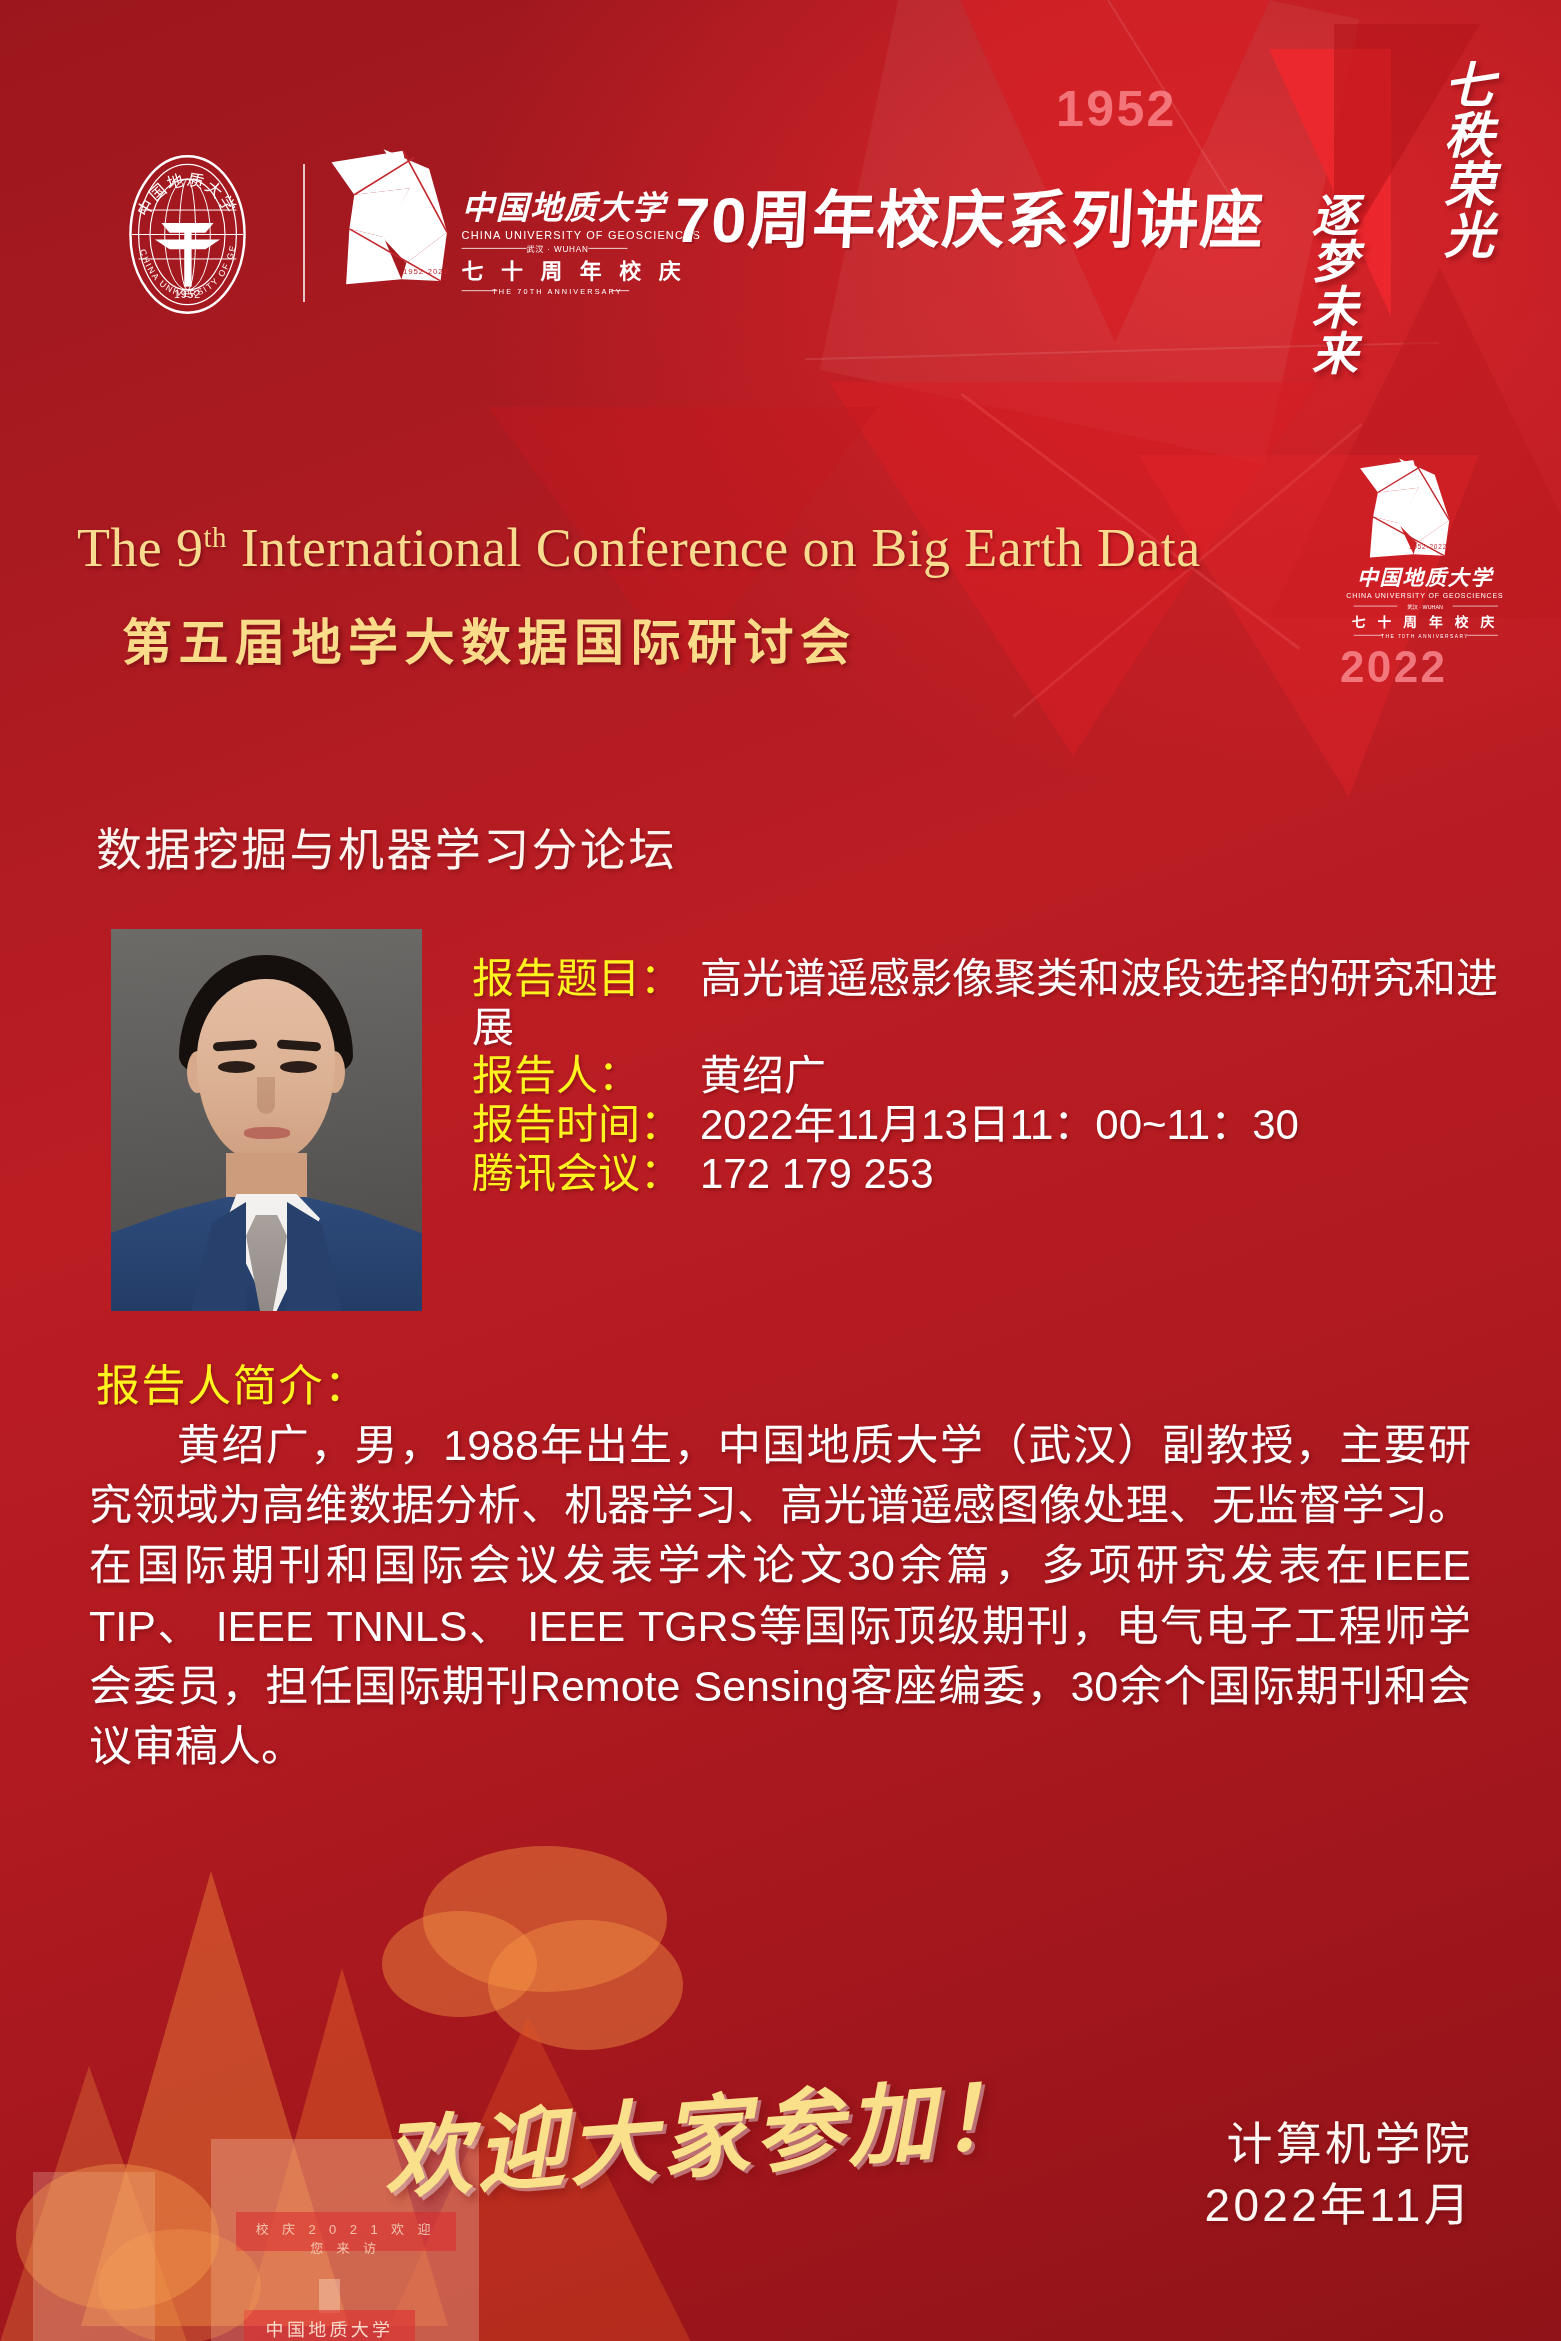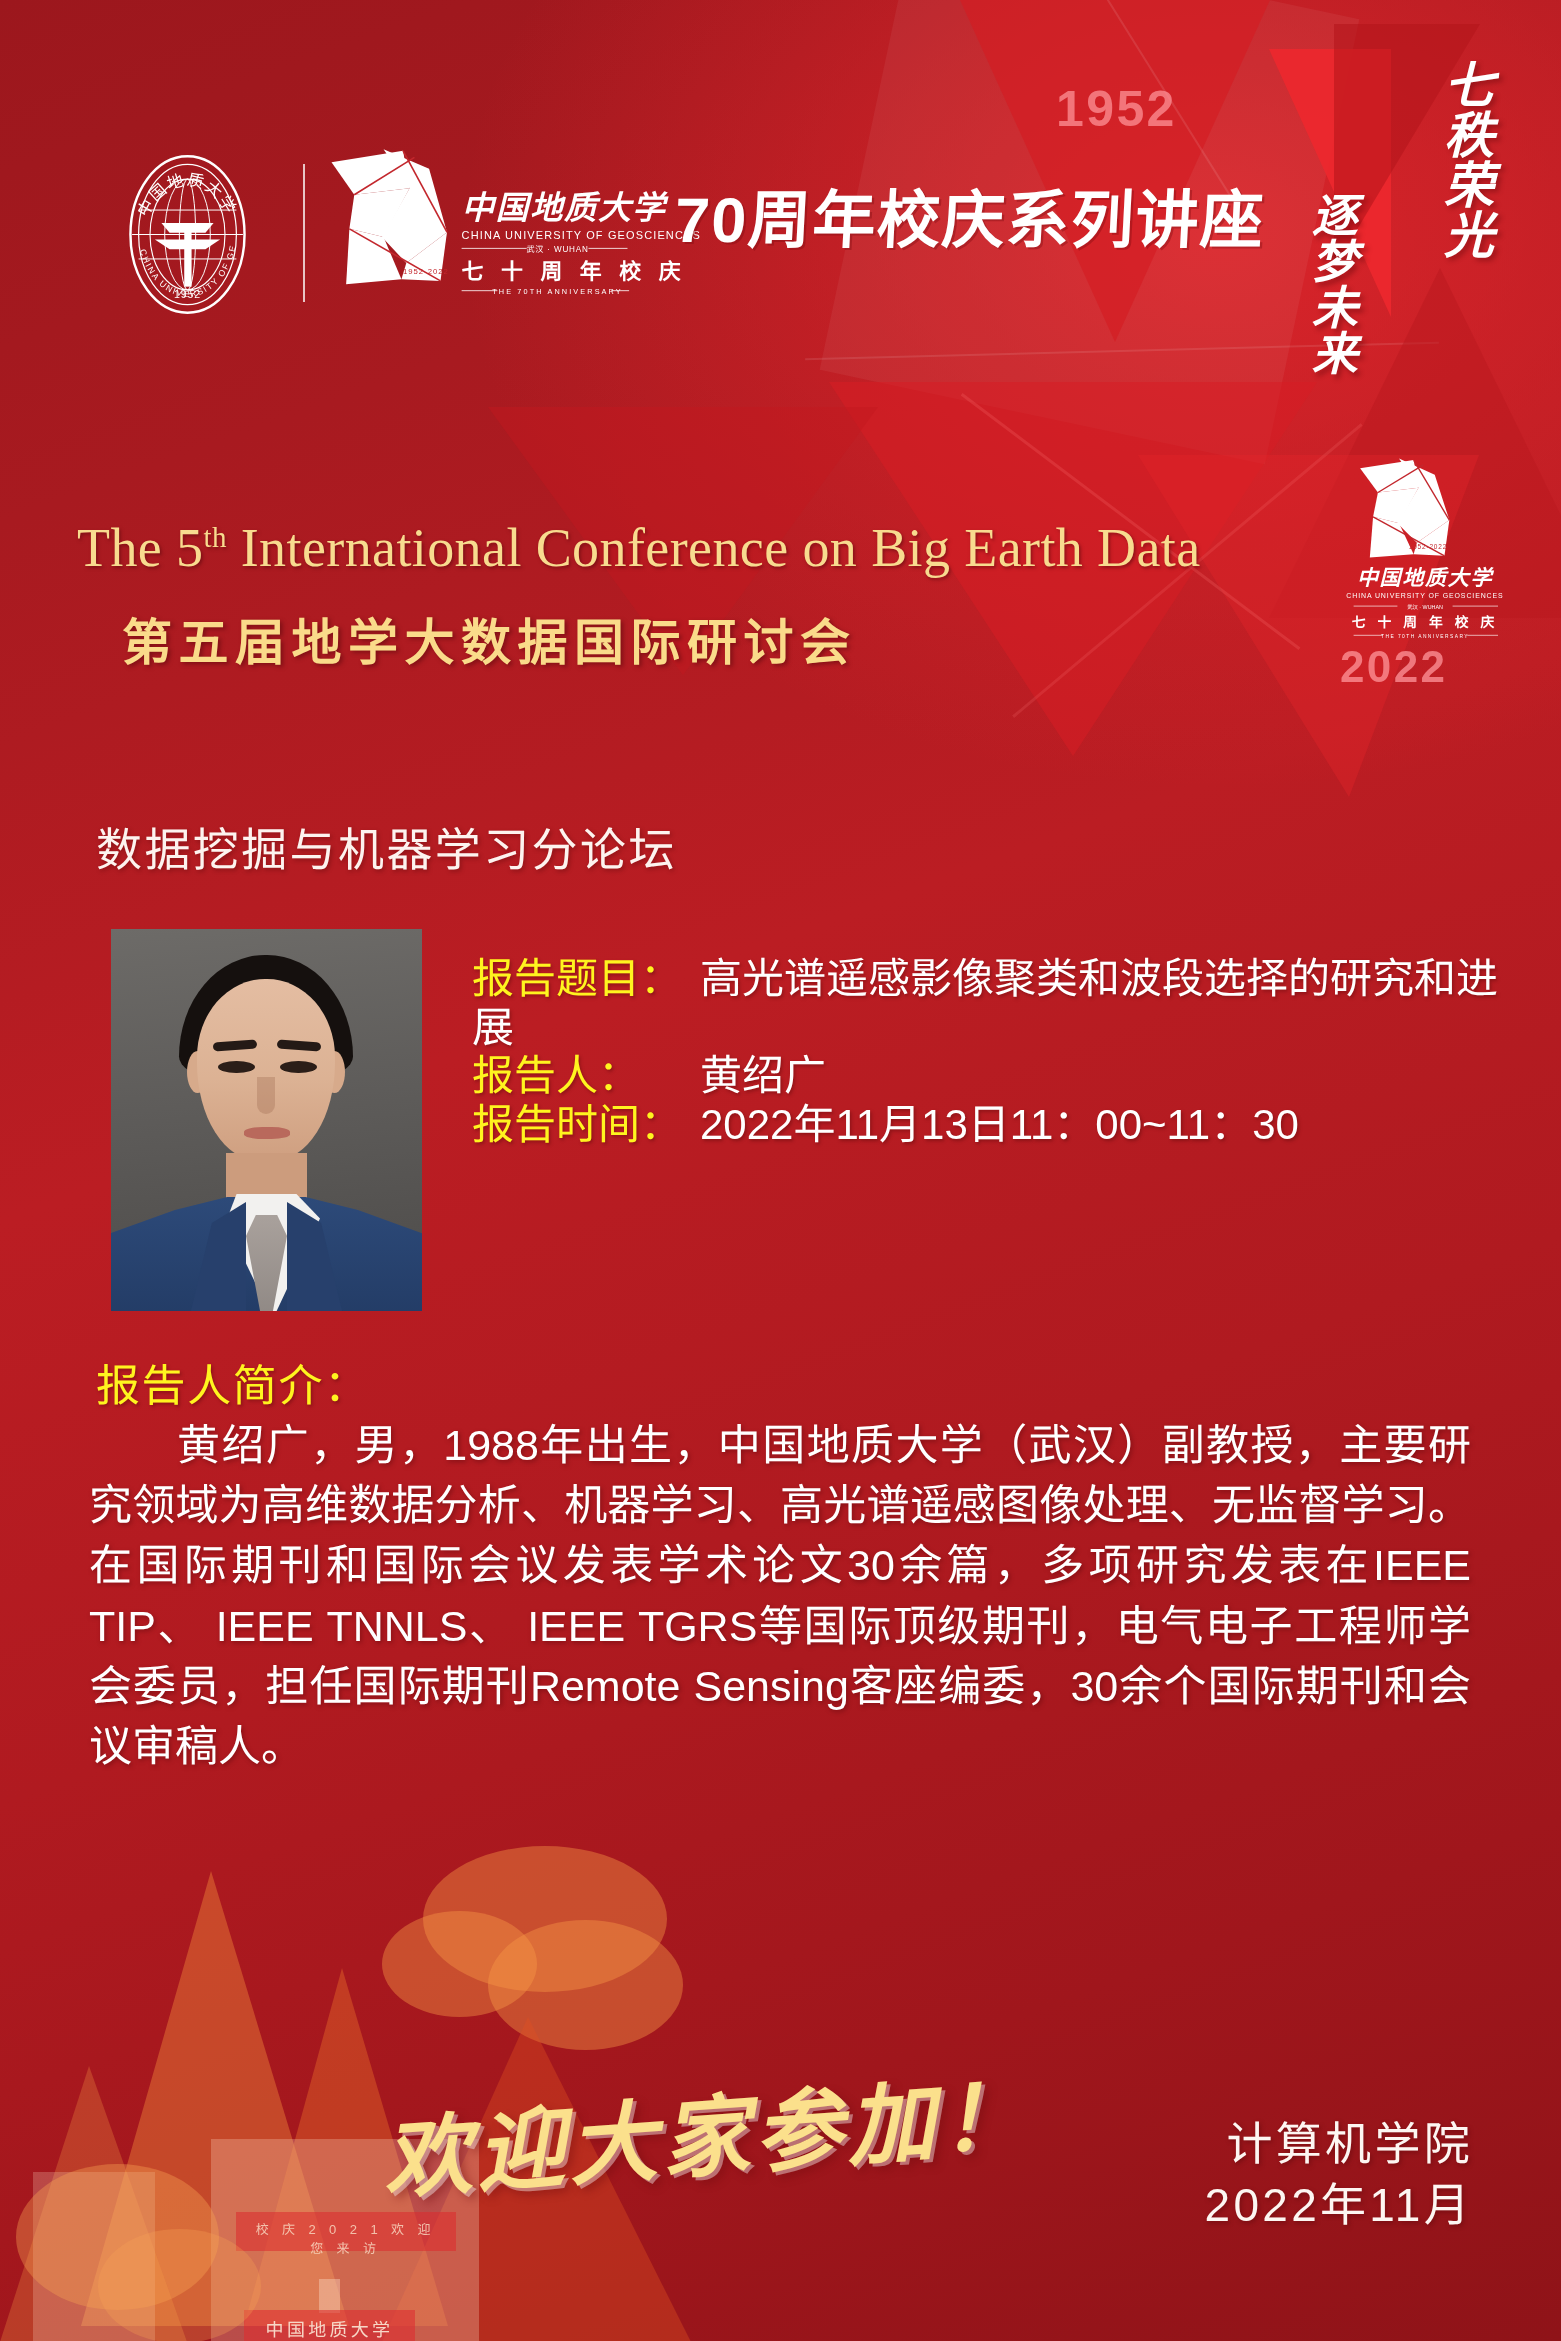--- a/index.html
+++ b/index.html
@@ -325,21 +325,21 @@
       <text x="106" y="212" fill="#fff" font-size="17" font-weight="bold" text-anchor="middle" font-family="Liberation Sans, sans-serif" letter-spacing="5">七 十 周 年 校 庆</text>
       <line x1="18" y1="222" x2="54" y2="222" stroke="#fff" stroke-width=".8"></line>
       <text x="106" y="225" fill="#fff" font-size="6" text-anchor="middle" font-family="Liberation Sans, sans-serif" letter-spacing="1.8">THE 70TH ANNIVERSARY</text>
       <line x1="158" y1="222" x2="196" y2="222" stroke="#fff" stroke-width=".8"></line>
     </svg>
   </div>
 
   <div class="year-2022">2022</div>
 
   <div class="conf-en">
-    <span>The 5</span><sup>th</sup><span> International Conference on Big Earth Data</span>
+    <span>The 9</span><sup>th</sup><span> International Conference on Big Earth Data</span>
   </div>
   <div class="conf-cn">第五届地学大数据国际研讨会</div>
 
   <div class="forum">数据挖掘与机器学习分论坛</div>
 
   <div class="photo">
     <div class="ph-hair"></div>
     <div class="ph-ear-l"></div>
     <div class="ph-ear-r"></div>
     <div class="ph-face"></div>
@@ -359,20 +359,23 @@
 
   <div class="info">
     <div class="topic-wrap">
       <span class="lbl">报告题目：</span><span class="val">高光谱遥感影像聚类和波段选择的研究和进展</span>
     </div>
     <div class="info-line">
       <span class="lbl">报告人：</span><span class="sp-gap"></span><span class="val">黄绍广</span>
     </div>
     <div class="info-line">
       <span class="lbl">报告时间：</span><span class="val">2022年11月13日11：00~11：30</span>
+    </div>
+    <div class="info-line">
+      <span class="lbl">腾讯会议：</span><span class="val">172 179 253</span>
     </div>
   </div>
 
   <div class="bio-label">报告人简介：</div>
   <div class="bio-body">黄绍广，男，1988年出生，中国地质大学（武汉）副教授，主要研究领域为高维数据分析、机器学习、高光谱遥感图像处理、无监督学习。在国际期刊和国际会议发表学术论文30余篇，多项研究发表在IEEE TIP、 IEEE TNNLS、 IEEE TGRS等国际顶级期刊，电气电子工程师学会委员，担任国际期刊Remote Sensing客座编委，30余个国际期刊和会议审稿人。</div>
 
   <div class="art">
     <div class="cloud c1"></div>
     <div class="cloud c3"></div>
     <div class="cloud c2"></div>

